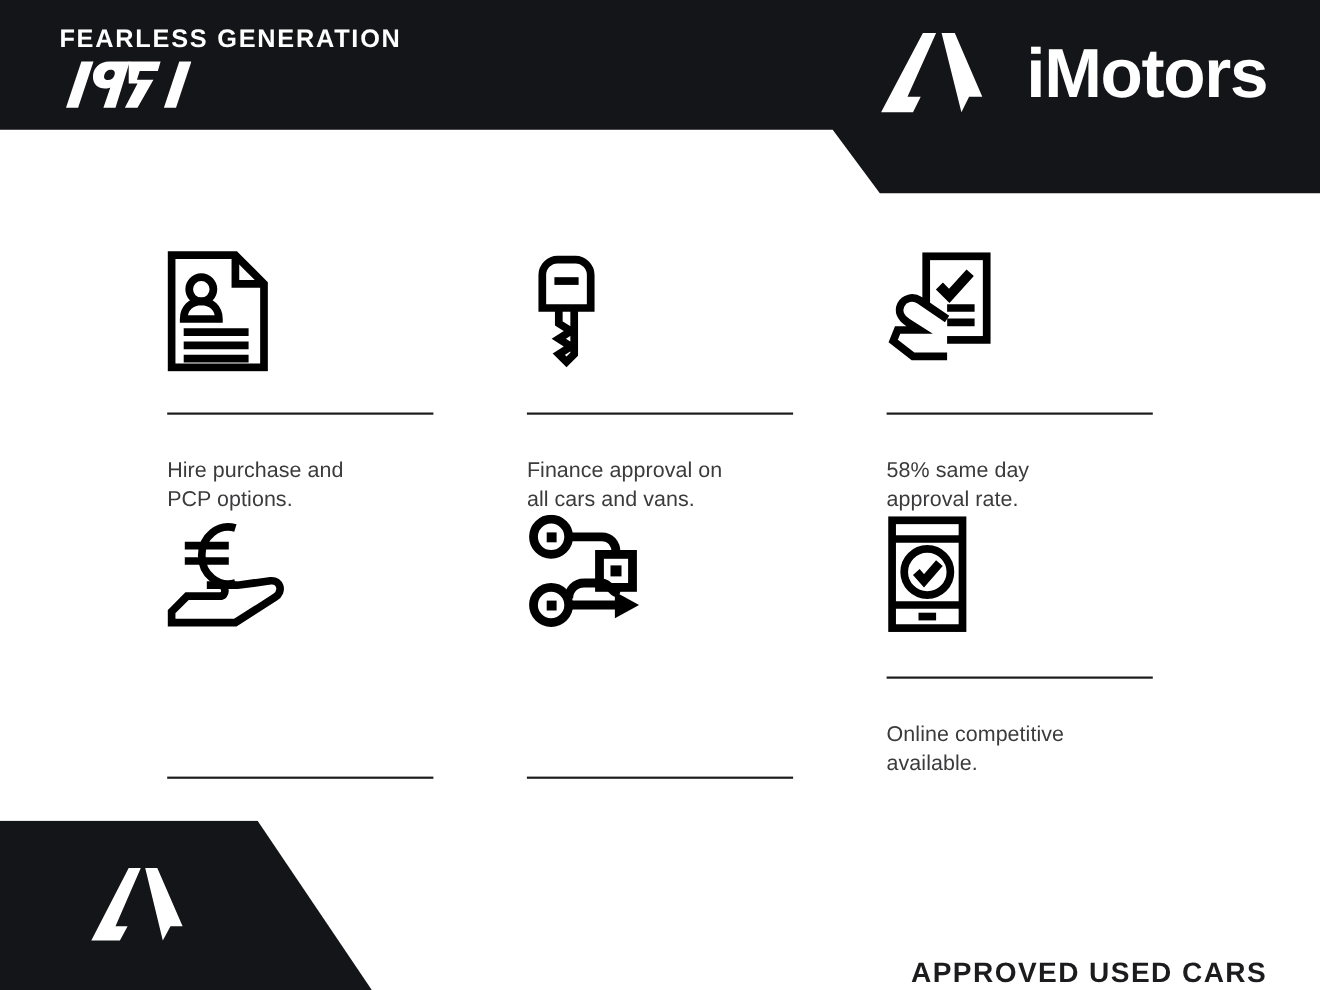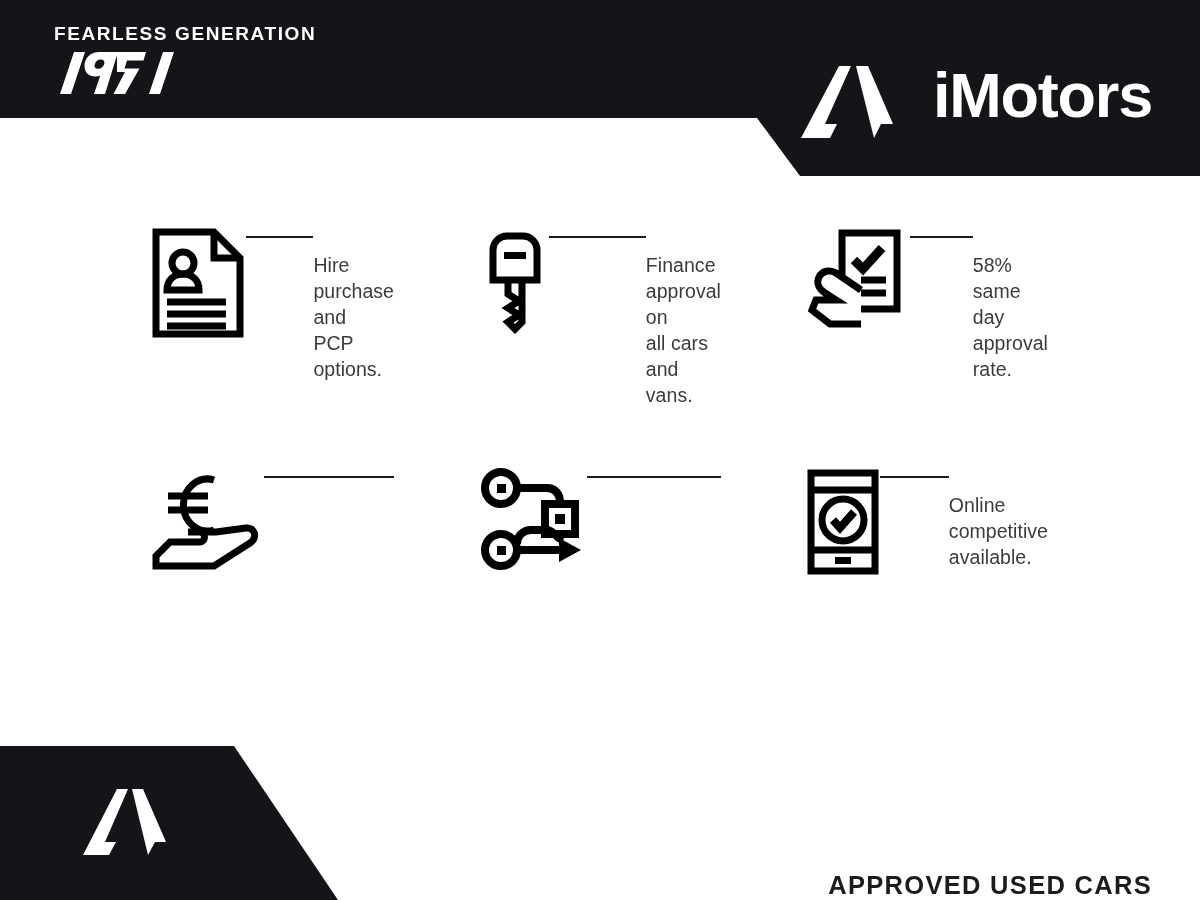--- a/index.html
+++ b/index.html
@@ -35,40 +35,40 @@
   }
 
   .fearless-block {
     position: absolute;
     left: 54px;
     top: 24px;
     pointer-events: auto;
   }
   .fearless-line {
     color: #ffffff;
-    font-size: 19px;
+    font-size: 23px;
     font-weight: bold;
     letter-spacing: 1.6px;
     line-height: 1;
     white-space: nowrap;
   }
   .year-line {
     margin-top: 7px;
     height: 46px;
     width: 120px;
   }
 
   .brand-lockup {
     position: absolute;
     right: 48px;
     top: 28px;
     display: flex;
+    align-items: center;
     gap: 38px;
     pointer-events: auto;
-    margin-top: 36px;
   }
   .brand-mark {
     width: 96px;
     height: 78px;
     flex: none;
   }
   .brand-name {
     color: #ffffff;
     font-size: 63px;
     font-weight: bold;
@@ -85,21 +85,22 @@
     width: 896px;
     display: grid;
     grid-template-columns: repeat(3, 242px);
     grid-column-gap: 85px;
     grid-row-gap: 0px;
   }
   .feature {
     width: 242px;
     height: 240px;
     display: flex;
-    flex-direction: row;
+    flex-direction: column;
+    justify-content: space-between;
   }
   .feature-icon {
     height: 125px;
     display: flex;
     align-items: flex-start;
     justify-content: flex-start;
   }
   .feature-icon svg { display: block; }
   .feature-rule {
     width: 242px;

